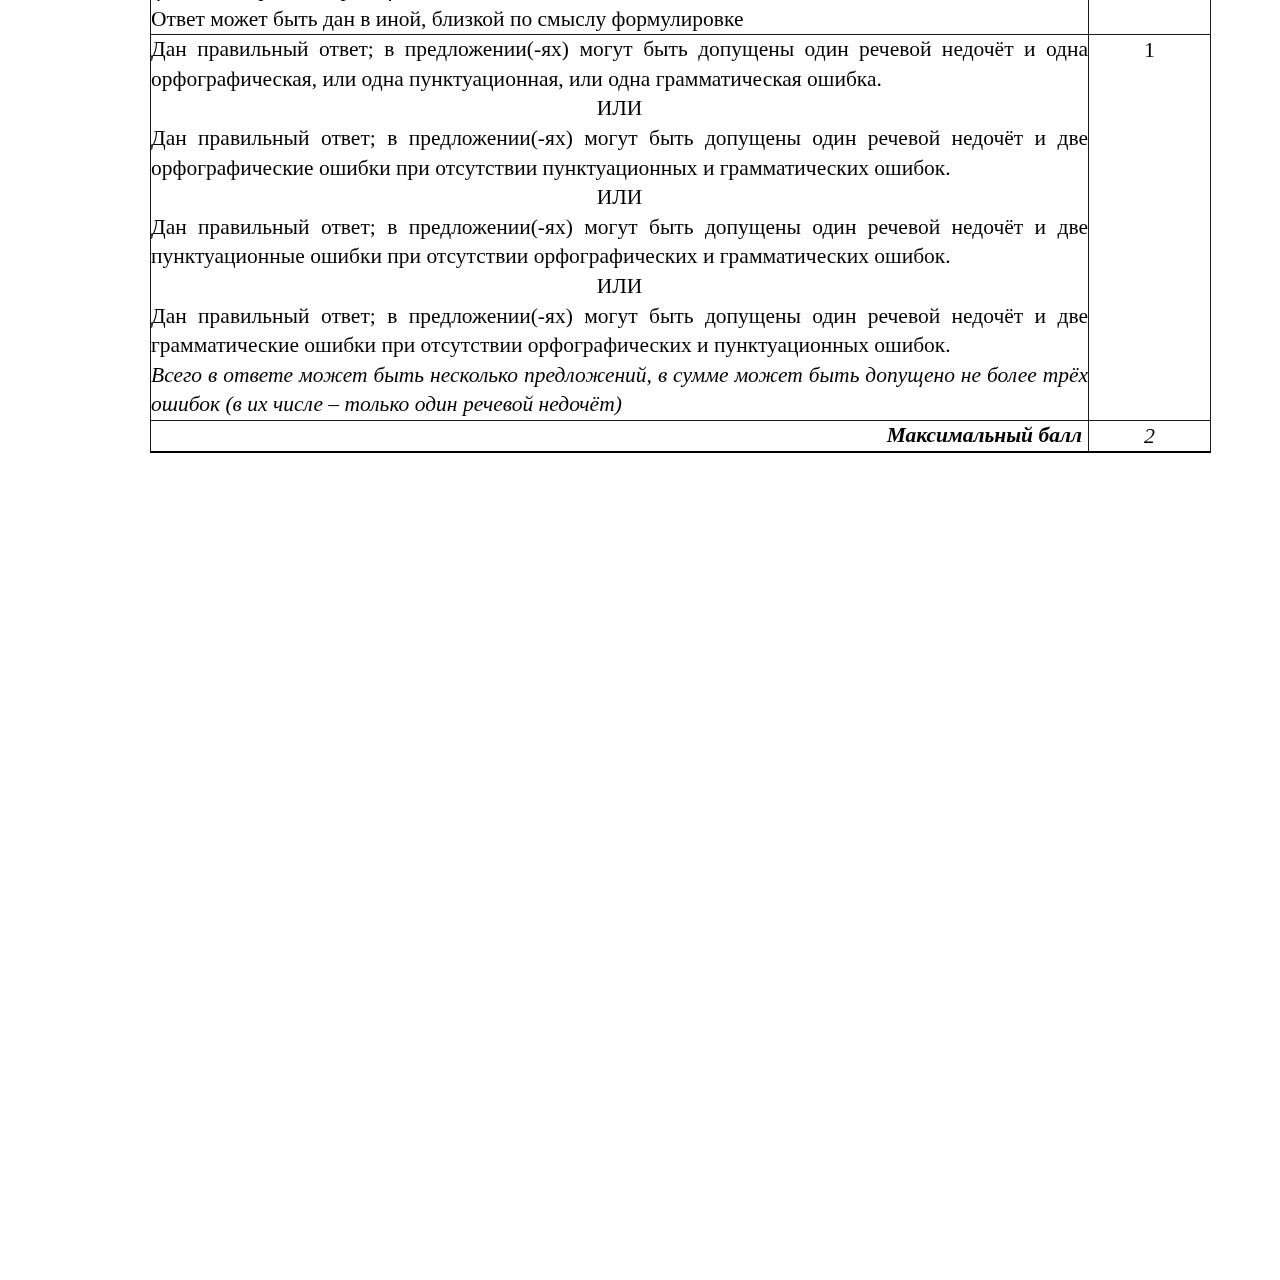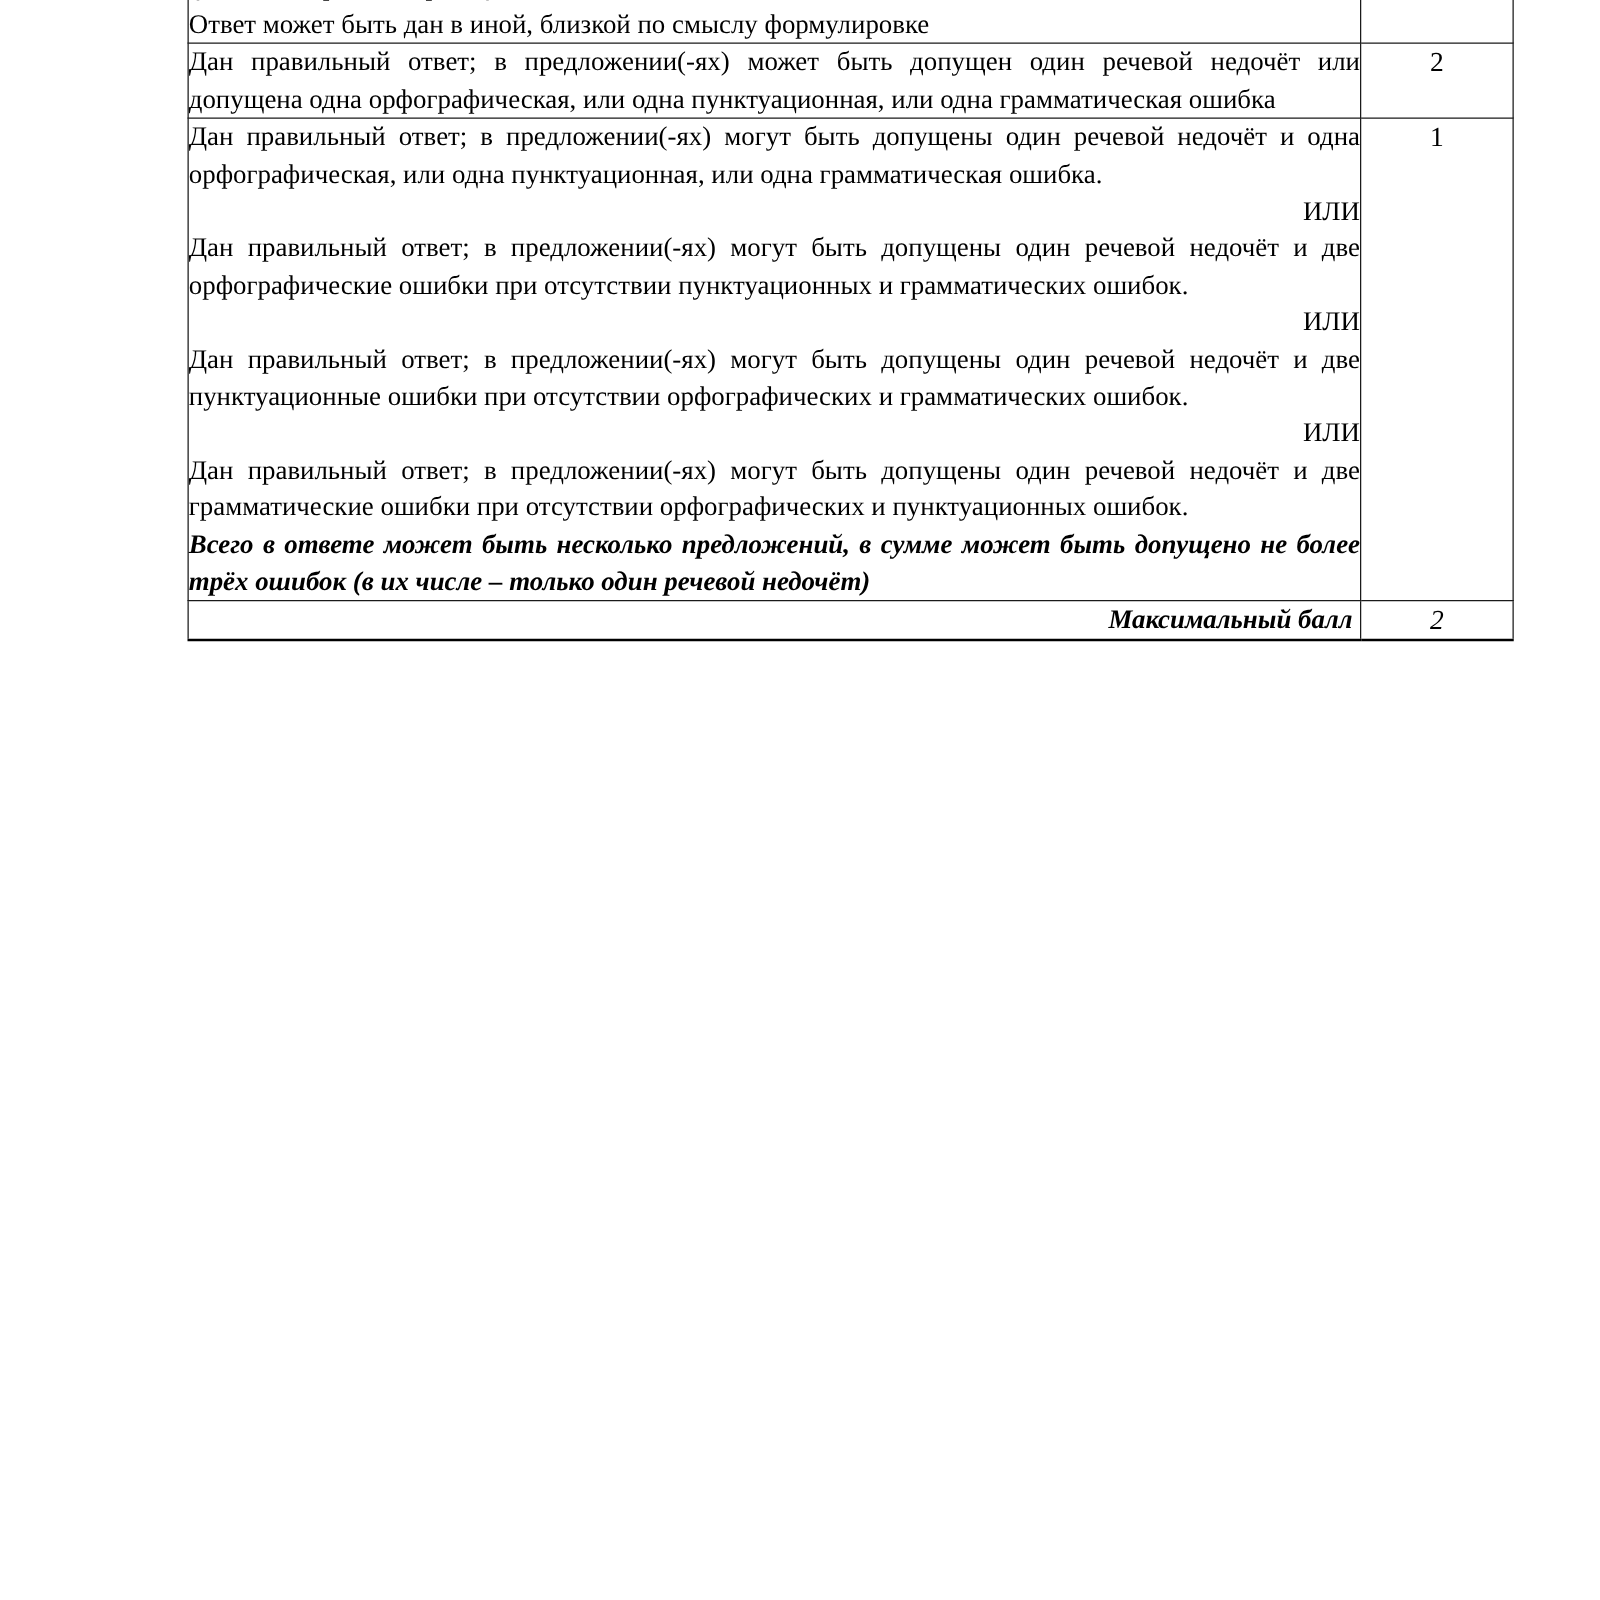--- a/index.html
+++ b/index.html
@@ -66,26 +66,26 @@
     text-align: justify;
   }
   .para.flush {
     text-align: left;
   }
   .para.italic {
     font-style: italic;
     text-align: left;
   }
   .para.bold-italic {
-    font-weight: bold;
+    font-weight: normal;
     font-style: italic;
     text-align: justify;
   }
   .para.or {
-    text-align: right;
+    text-align: center;
   }
   .para.right-italic {
     text-align: right;
     font-style: italic;
     padding-right: 6px;
     font-weight: bold;
   }
 
   
   .bottom-thick td { border-bottom: 2px solid #000000; }
@@ -103,26 +103,20 @@
     <tbody>
 
       <tr>
         <td class="cell-criterion">
           <p class="para italic">ценилась наравне с драгоценностями.</p>
           <p class="para flush">Ответ может быть дан в иной, близкой по смыслу формулировке</p>
         </td>
         <td class="cell-score"></td>
       </tr>
 
-      <tr>
-        <td class="cell-criterion">
-          <p class="para">Дан правильный ответ; в предложении(-ях) может быть допущен один речевой недочёт или допущена одна орфографическая, или одна пунктуационная, или одна грамматическая ошибка</p>
-        </td>
-        <td class="cell-score">2</td>
-      </tr>
 
       <tr>
         <td class="cell-criterion">
           <p class="para">Дан правильный ответ; в предложении(-ях) могут быть допущены один речевой недочёт и одна орфографическая, или одна пунктуационная, или одна грамматическая ошибка.</p>
           <p class="para or">ИЛИ</p>
           <p class="para">Дан правильный ответ; в предложении(-ях) могут быть допущены один речевой недочёт и две орфографические ошибки при отсутствии пунктуационных и грамматических ошибок.</p>
           <p class="para or">ИЛИ</p>
           <p class="para">Дан правильный ответ; в предложении(-ях) могут быть допущены один речевой недочёт и две пунктуационные ошибки при отсутствии орфографических и грамматических ошибок.</p>
           <p class="para or">ИЛИ</p>
           <p class="para">Дан правильный ответ; в предложении(-ях) могут быть допущены один речевой недочёт и две грамматические ошибки при отсутствии орфографических и пунктуационных ошибок.</p>

